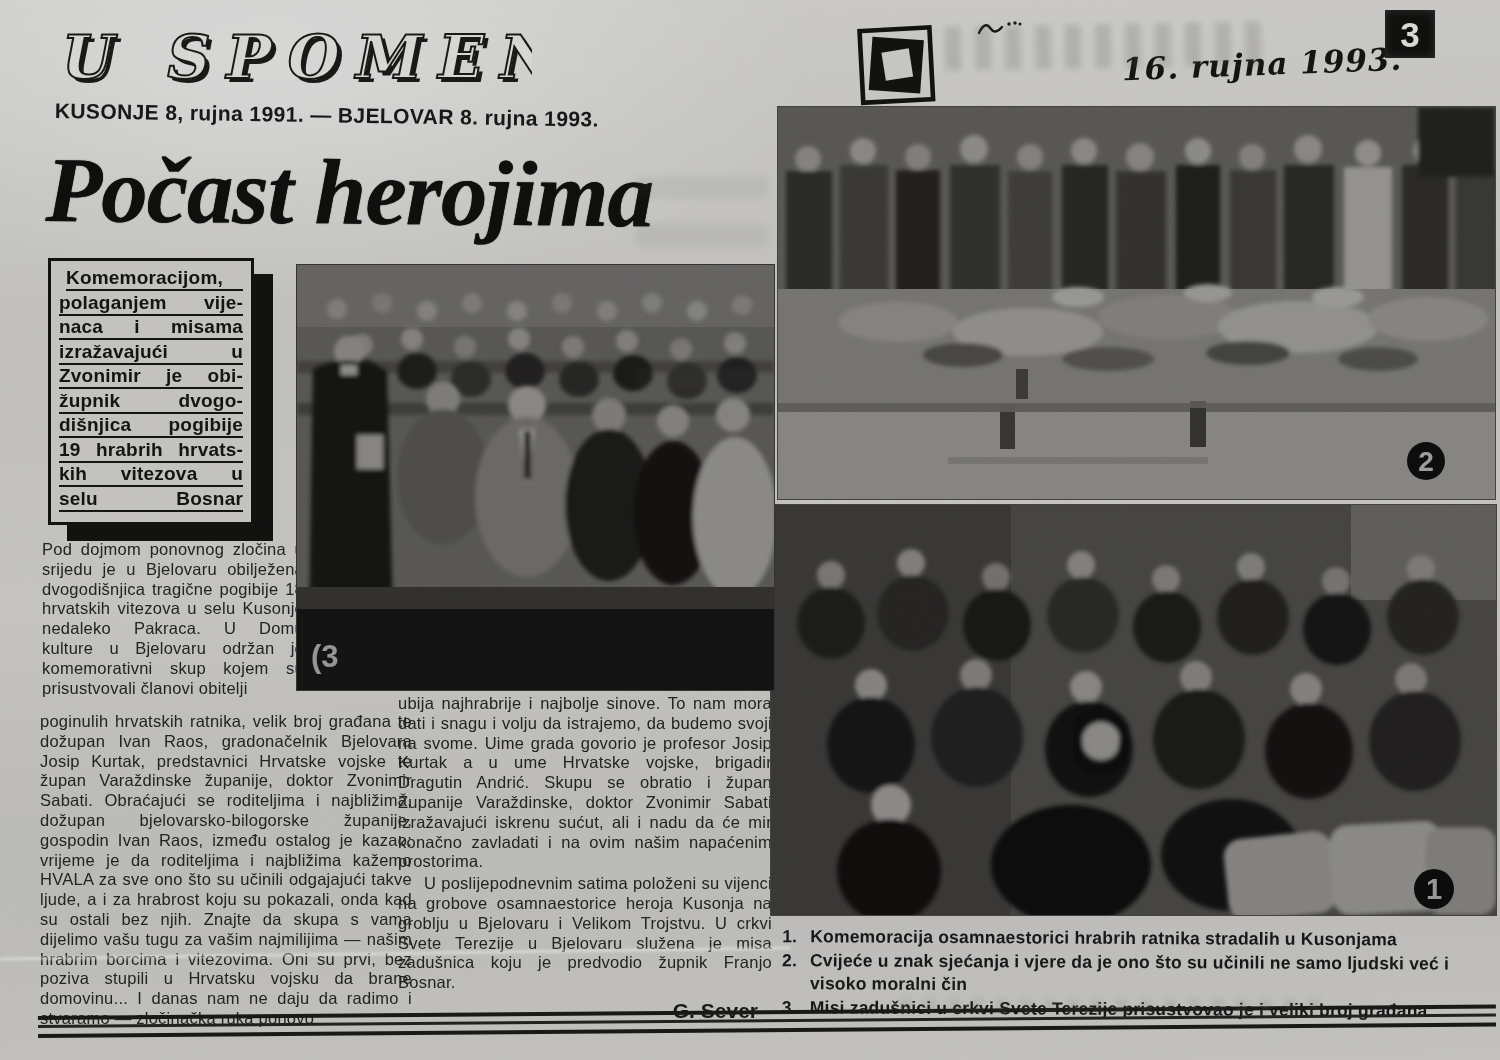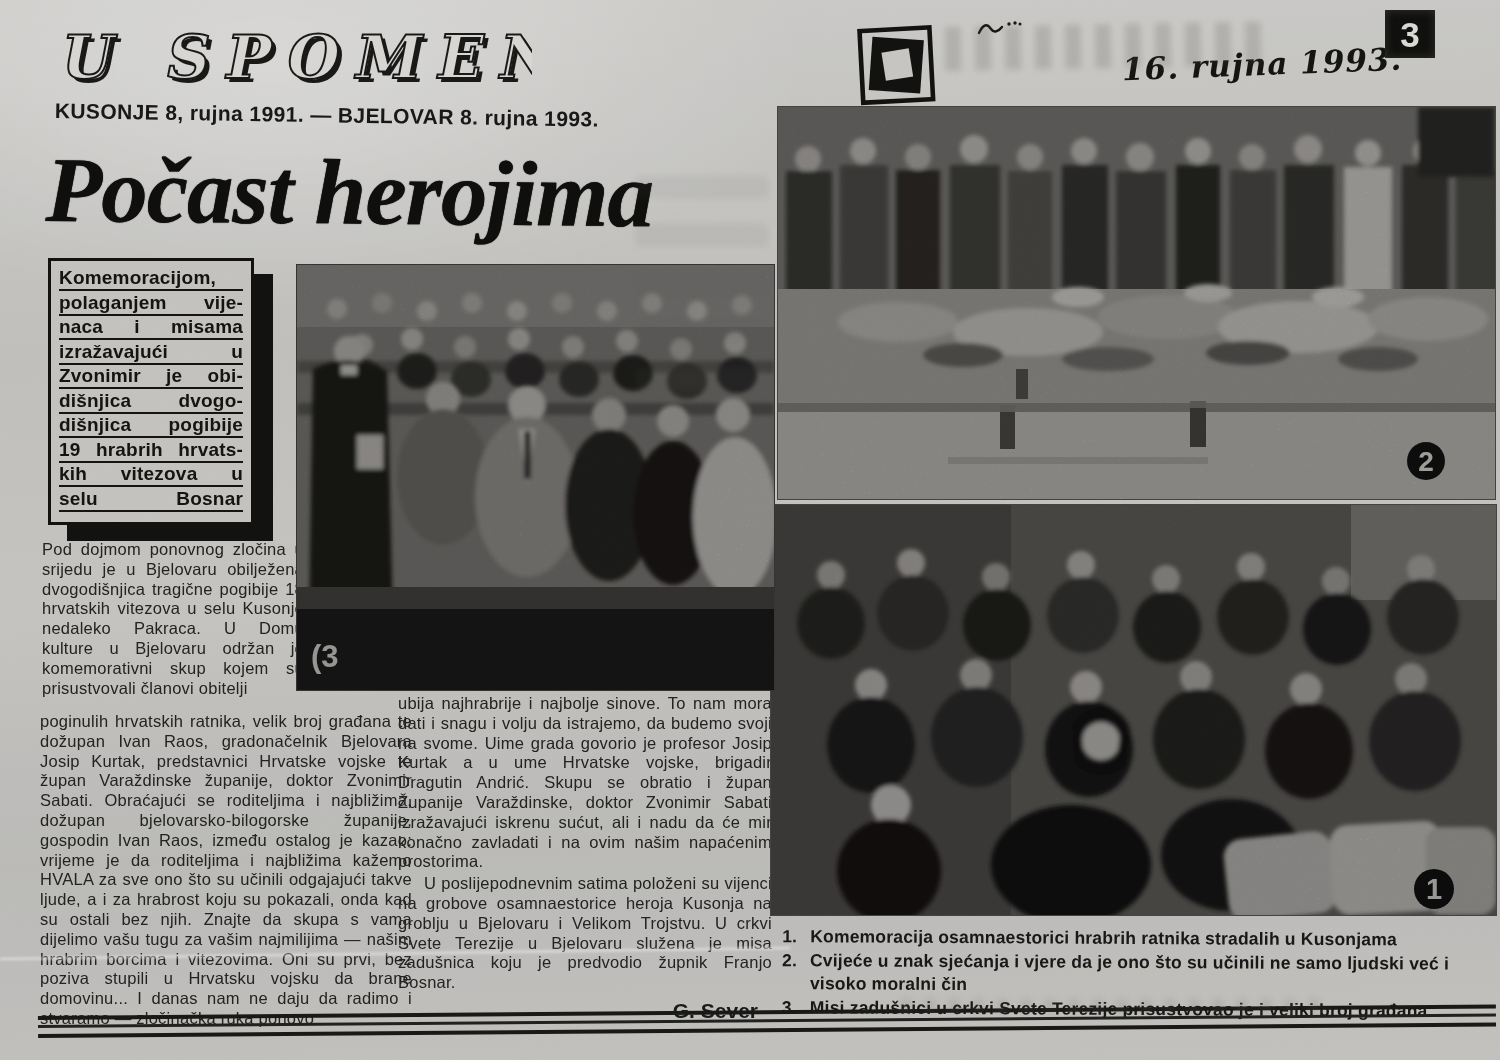--- a/index.html
+++ b/index.html
@@ -25,21 +25,21 @@
   
   #kicker{left:55px;top:99px;font-weight:bold;font-size:21px;letter-spacing:.4px;color:#1b1b1a;transform:rotate(.9deg);transform-origin:left top;}
   #headline{left:46px;top:136px;font-family:"Liberation Serif",serif;font-style:italic;font-weight:bold;
     font-size:93px;letter-spacing:-1px;color:#111110;transform:rotate(.5deg);transform-origin:left top;
     text-shadow:0 0 1px #111;white-space:nowrap;}
   
   #lead-box{left:48px;top:258px;width:206px;border:3px solid #141413;background:#d3d2cf;
     box-shadow:19px 16px 0 0 #141413;padding:7px 8px 9px 8px;box-sizing:border-box;}
   .lead-line{font-weight:bold;font-size:19px;line-height:20px;color:#161615;letter-spacing:.2px;
     border-bottom:2.5px solid #161615;margin-bottom:1.5px;padding-bottom:1px;text-align:justify;text-align-last:justify;}
-  .lead-line:first-child{text-align-last:left;}
+  .lead-line:first-child{text-align-last:left;margin-left:7px;}
   
   .bodytext{font-size:16.5px;line-height:19.8px;letter-spacing:.25px;color:#262624;text-align:justify;}
   #col1a{left:42px;top:540px;width:262px;}
   #col1b{left:40px;top:712px;width:372px;}
   #col2{left:398px;top:694px;width:374px;}
   #col2 .para2{text-indent:26px;margin-top:2px;}
   #byline{text-align:right;font-weight:bold;padding-right:14px;margin-top:6px;font-size:21px;color:#1d1d1c;}
   
   .photo{background:#8c8a86;border:1px solid #4a4946;box-sizing:border-box;}
   #photo2{left:777px;top:106px;width:719px;height:394px;}
@@ -114,21 +114,21 @@
 
   <div id="kicker" class="abs">KUSONJE 8, rujna 1991. — BJELOVAR 8. rujna 1993.</div>
   <div id="headline" class="abs">Počast herojima</div>
 
   <div id="lead-box" class="abs">
     <div class="lead-line">Komemoracijom,</div>
     <div class="lead-line">polaganjem vije-</div>
     <div class="lead-line">naca i misama</div>
     <div class="lead-line">izražavajući u</div>
     <div class="lead-line">Zvonimir je obi-</div>
-    <div class="lead-line">dišnjica dvogo-</div>
+    <div class="lead-line">župnik dvogo-</div>
     <div class="lead-line">dišnjica pogibije</div>
     <div class="lead-line">19 hrabrih hrvats-</div>
     <div class="lead-line">kih vitezova u</div>
     <div class="lead-line">selu Bosnar</div>
   </div>
 
   <div id="col1a" class="abs bodytext">Pod dojmom ponovnog zločina u srijedu je u Bjelovaru obilježena dvogodišnjica tragične pogibije 18 hrvatskih vitezova u selu Kusonje nedaleko Pakraca. U Domu kulture u Bjelovaru održan je komemorativni skup kojem su prisustvovali članovi obitelji</div>
   <div id="col1b" class="abs bodytext">poginulih hrvatskih ratnika, velik broj građana te dožupan Ivan Raos, gradonačelnik Bjelovara Josip Kurtak, predstavnici Hrvatske vojske te župan Varaždinske županije, doktor Zvonimir Sabati. Obraćajući se roditeljima i najbližima, dožupan bjelovarsko-bilogorske županije, gospodin Ivan Raos, između ostalog je kazao: vrijeme je da roditeljima i najbližima kažemo HVALA za sve ono što su učinili odgajajući takve ljude, a i za hrabrost koju su pokazali, onda kad su ostali bez njih. Znajte da skupa s vama dijelimo vašu tugu za vašim najmilijima — našim hrabrim borcima i vitezovima. Oni su prvi, bez poziva stupili u Hrvatsku vojsku da brane domovinu... I danas nam ne daju da radimo i stvaramo — zločinačka ruka ponovo</div>
   <div id="col2" class="abs">
     <div class="bodytext para1">ubija najhrabrije i najbolje sinove. To nam mora dati i snagu i volju da istrajemo, da budemo svoji na svome. Uime grada govorio je profesor Josip Kurtak a u ume Hrvatske vojske, brigadir Dragutin Andrić. Skupu se obratio i župan Županije Varaždinske, doktor Zvonimir Sabati izražavajući iskrenu sućut, ali i nadu da će mir konačno zavladati i na ovim našim napaćenim prostorima.</div>

